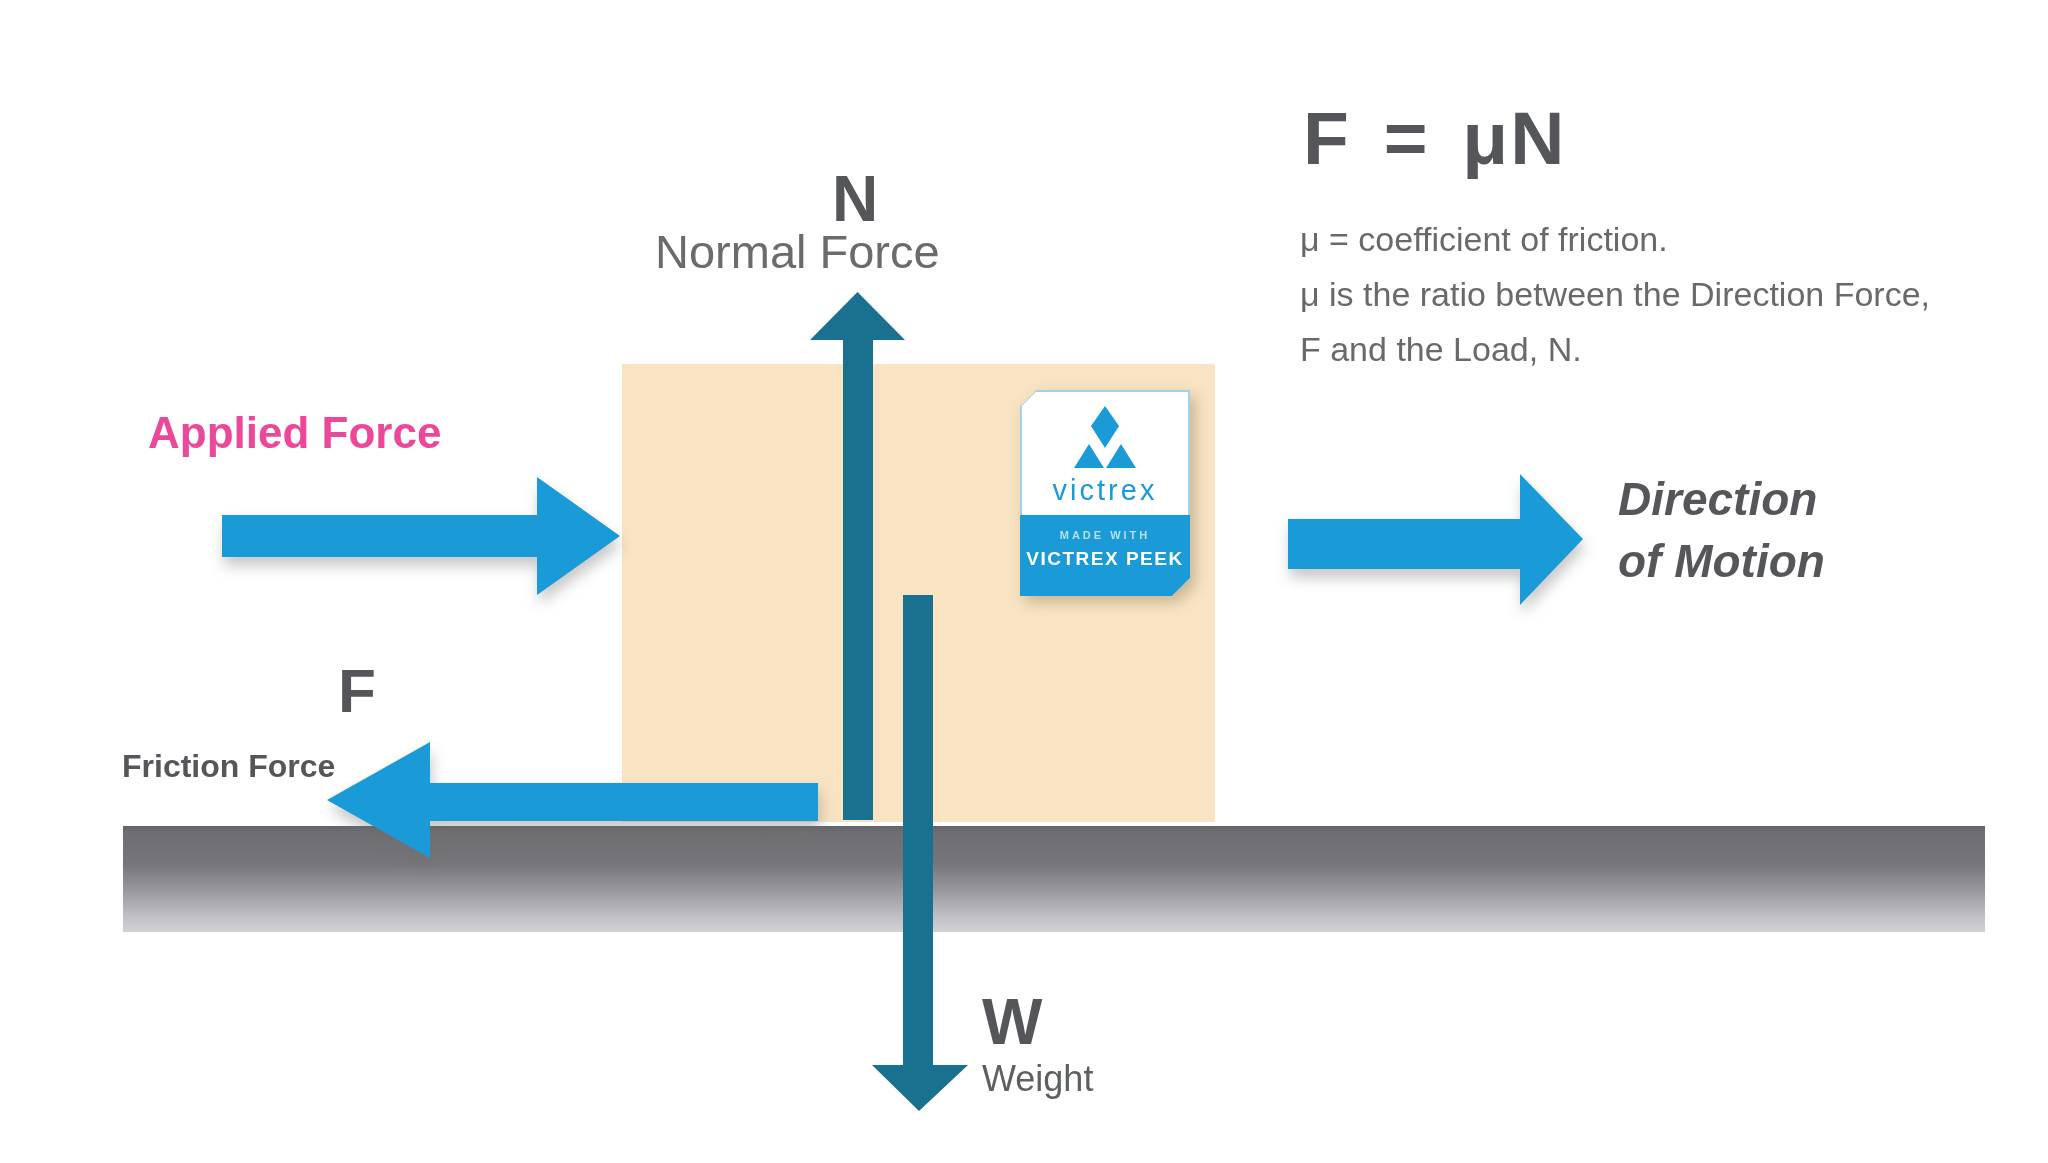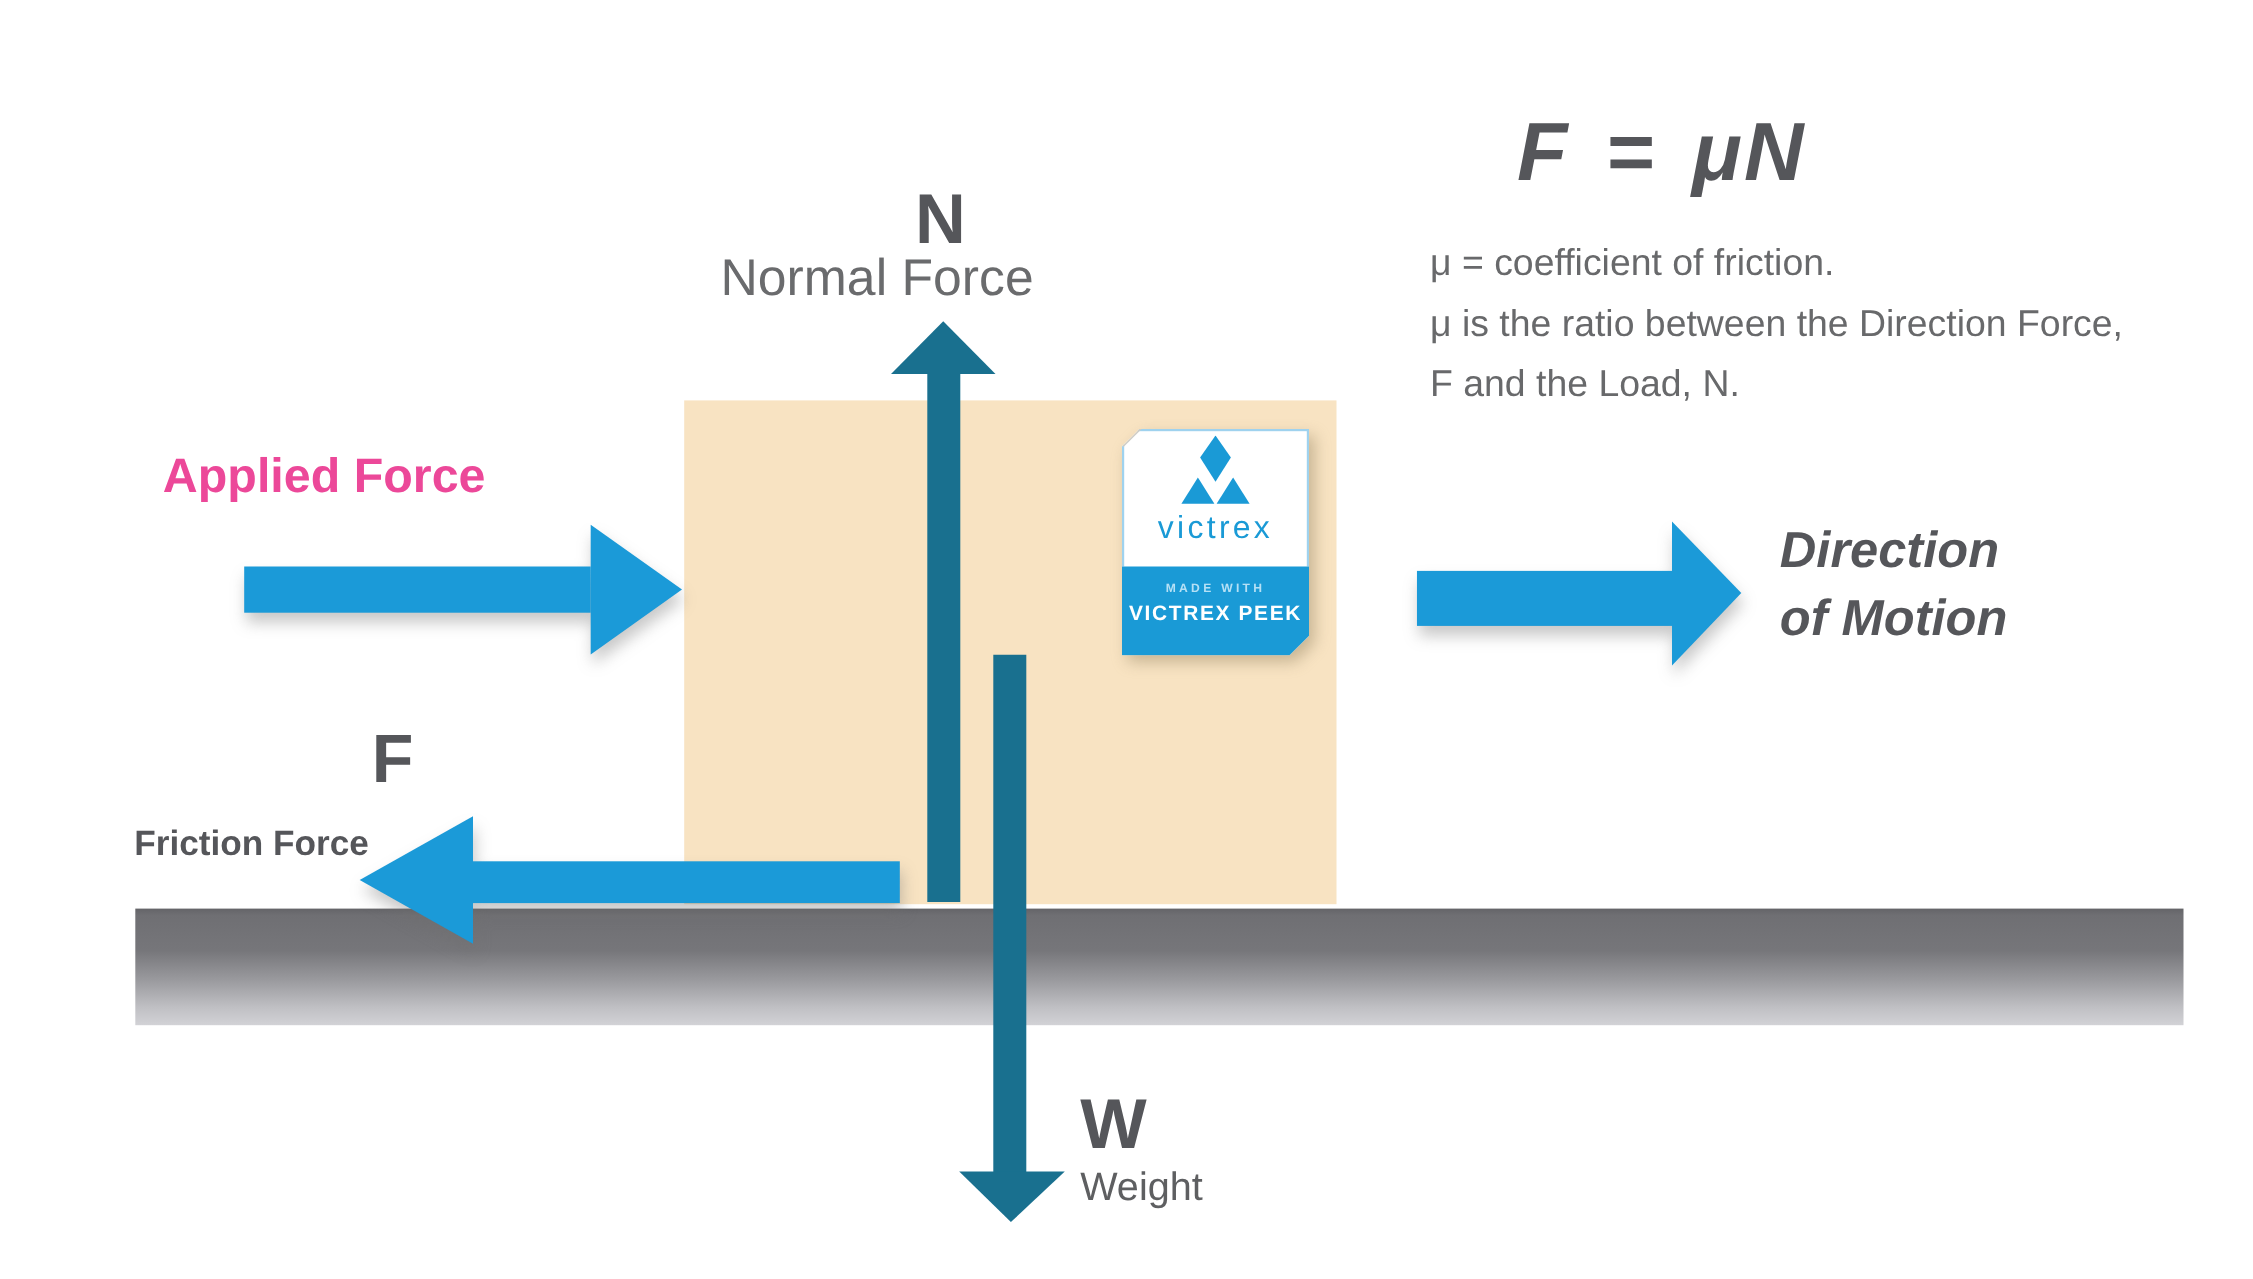--- a/index.html
+++ b/index.html
@@ -9,22 +9,22 @@
     position: relative;
     width: 2048px;
     height: 1163px;
     background: #ffffff;
     overflow: hidden;
   }
   .abs { position: absolute; }
 
   
   .formula {
-    left: 1379px; top: 95px;
-    font-size: 75px; font-weight: bold; font-style: italic;
+    left: 1303px; top: 95px;
+    font-size: 75px; font-weight: bold; 
     color: #55565a; letter-spacing: 2px; word-spacing: 10px;
     z-index: 3;
     text-align: right;
   }
   .formula-notes {
     left: 1300px; top: 212px;
     font-size: 34px; color: #68696b; line-height: 55px;
     z-index: 3;
   }
   .applied-label {
@@ -85,21 +85,21 @@
   .badge {
     position: relative; width: 170px; height: 206px;
     background: #ffffff;
     clip-path: polygon(16px 0, 170px 0, 170px 188px, 152px 206px, 0 206px, 0 16px);
   }
   .badge-top {
     position: absolute; left: 0; top: 0; right: 0; height: 125px;
     background: #ffffff;
     border: 2px solid #9fd2ee; border-bottom: none;
     display: flex; flex-direction: column; align-items: center;
-    padding-top: 4px;
+    padding-top: 14px;
   }
   .badge-fold {
     position: absolute; left: 0; top: 15px; width: 23px; height: 2px;
     background: #cfccc4; transform-origin: 0 0; transform: rotate(-45deg);
   }
   .badge-wordmark {
     font-size: 29px; letter-spacing: 3px; color: #1a9ad6;
     margin-top: 2px; font-weight: normal;
   }
   .badge-bottom {

